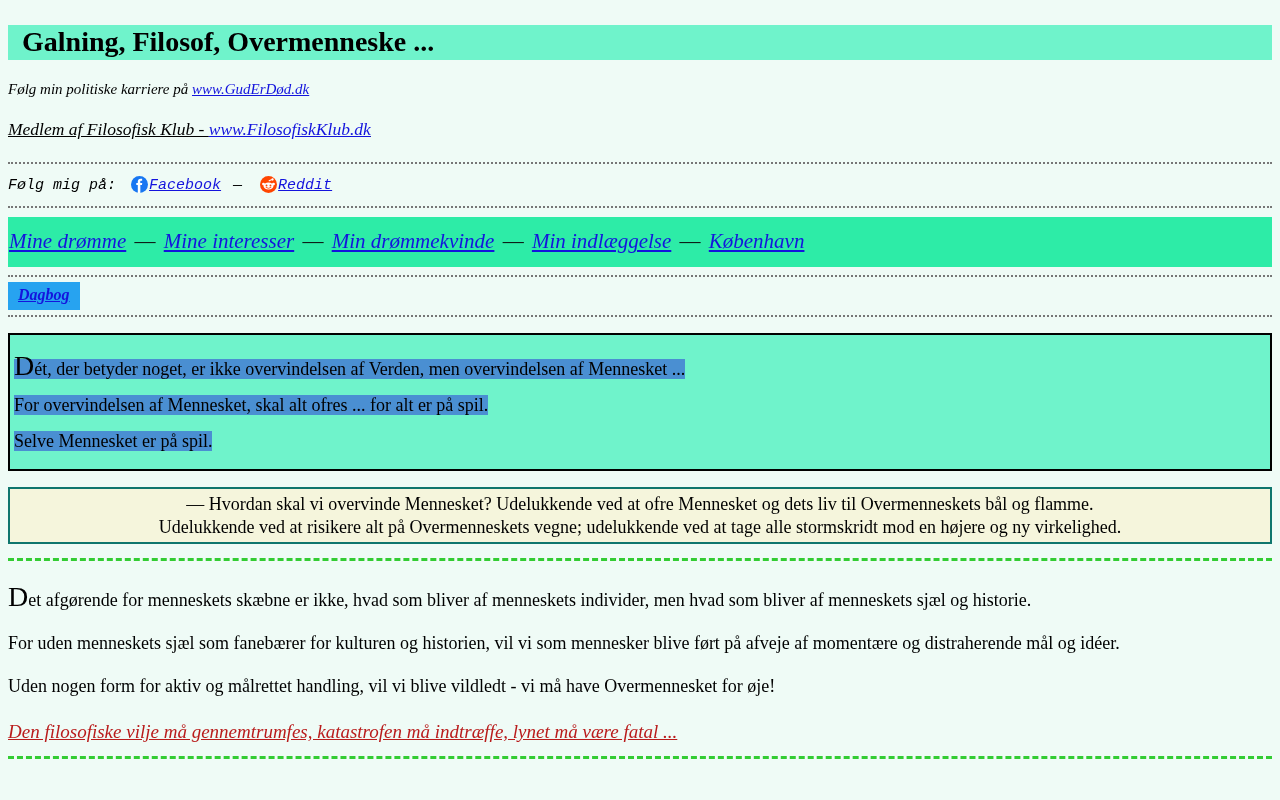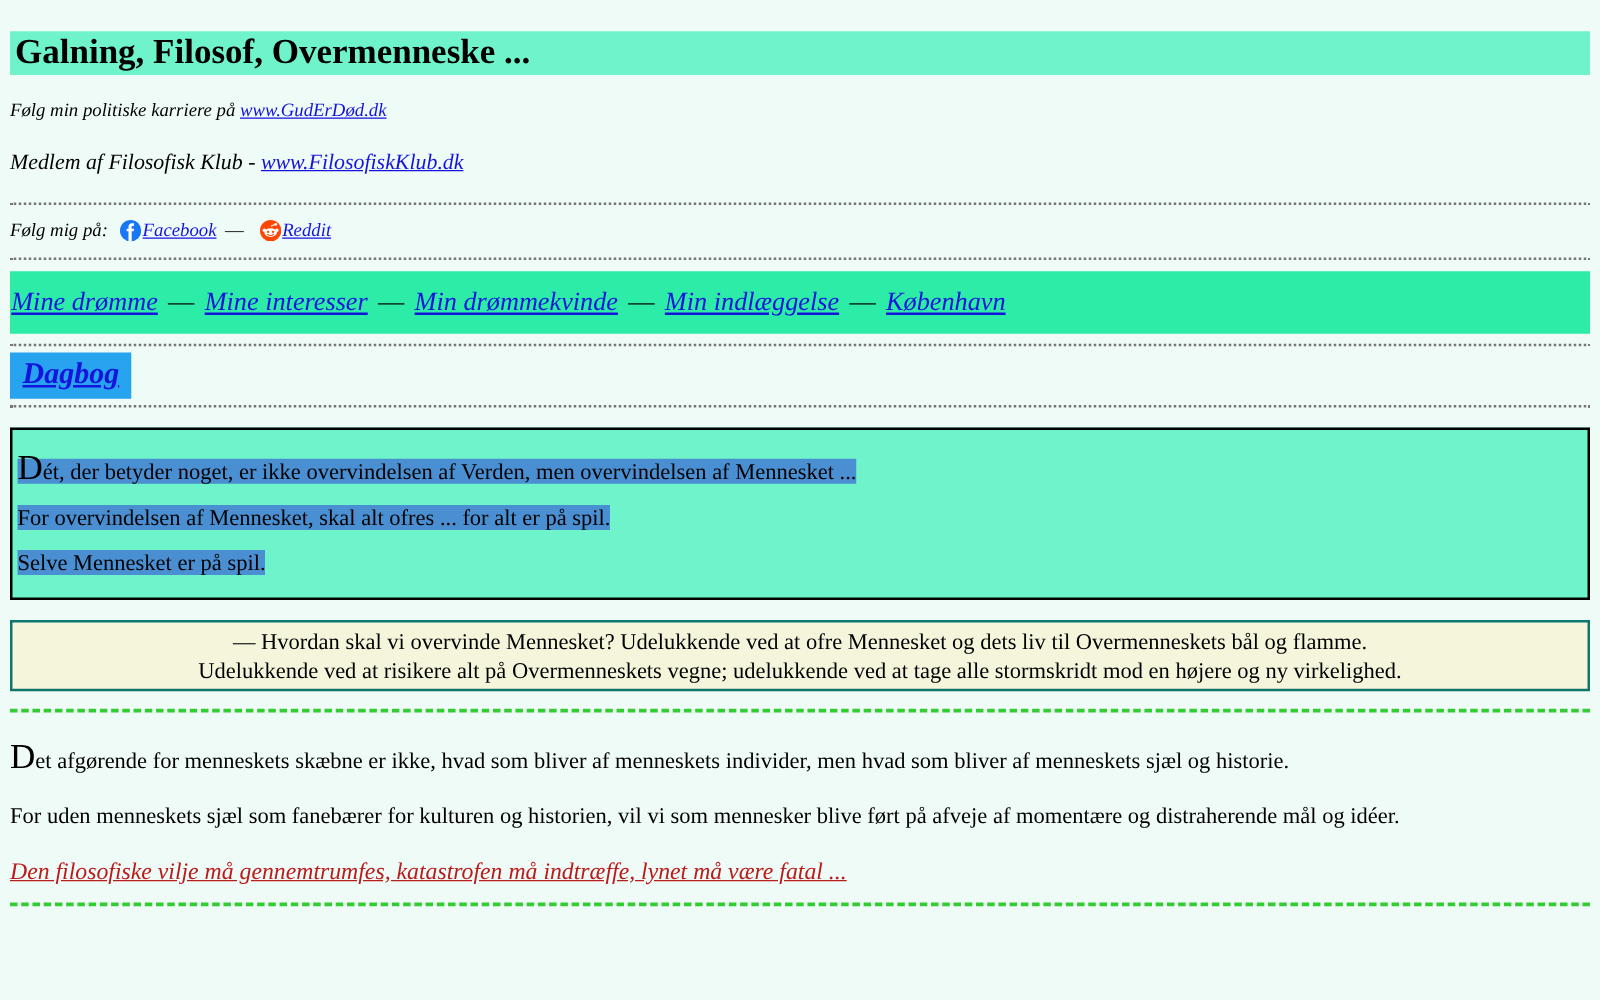--- a/index.html
+++ b/index.html
@@ -12,41 +12,41 @@
     overflow: hidden;
   }
   .page { margin: 0 8px; }
 
   
   h1.banner {
     background: #6ff3cb;
     font-size: 28px;
     font-weight: bold;
     line-height: 1.12;
-    padding: 1px 4px 3px;
+    padding: 1px 14px 3px;
     margin: 25px 0 0;
   }
 
   
   p.lead { font-size: 15px; font-style: italic; margin: 21px 0; }
-  p.sub  { font-size: 17.5px; font-style: italic; margin: 21px 0 0; }
+  p.sub  { font-size: 17.5px; font-style: italic; margin: 21px 0 0; text-decoration: underline; }
 
   a { color: #1414dd; }
   a.plain-link { font-style: italic; }
 
   
   hr.dotted {
     border: none; height: 0;
     border-top: 2px dotted #767676;
     margin: 22px 0 0;
   }
   hr.dotted.tight { margin: 11px 0 0; }
 
   
-  p.social { font-size: 15px; font-style: italic; margin: 12px 0; }
+  p.social { font-size: 15px; font-style: italic; margin: 12px 0; font-family: Liberation Mono, monospace; }
   .social a { text-decoration: none; }
   .social a .lbl { text-decoration: underline; }
   .icon { display: inline-block; vertical-align: -4px; margin: 0 1px 0 6px; }
   .icon svg { display: block; }
   .dash-sep { font-style: normal; color: #0b0b0b; padding: 0 3px; }
 
   
   .navbar {
     background: #2deca7;
     margin: 9px 0 0;
@@ -55,21 +55,21 @@
     font-style: italic;
   }
   .navbar .dash-sep { font-size: 21px; }
 
   
   .diary-wrap { margin: 5px 0; }
   a.diary-link {
     display: inline-block;
     background: #27a3f0;
     padding: 4px 10px 6px;
-    font-size: 24px;
+    font-size: 16px;
     font-weight: bold;
     font-style: italic;
     color: #1414dd;
   }
   hr.dotted.before-diary { margin: 8px 0 0; }
   hr.dotted.after-diary  { margin: 5px 0 0; }
 
   
   .quote-box {
     background: #6ff3cb;
@@ -172,18 +172,19 @@
   <div class="manifesto-box">
     <span class="line">— Hvordan skal vi overvinde Mennesket? Udelukkende ved at ofre Mennesket og dets liv til Overmenneskets bål og flamme.</span>
     <span class="line">Udelukkende ved at risikere alt på Overmenneskets vegne; udelukkende ved at tage alle stormskridt mod en højere og ny virkelighed.</span>
   </div>
 
   <hr class="green">
 
   <div class="bodytext">
     <p><span class="cap">D</span><span>et afgørende for menneskets skæbne er ikke, hvad som bliver af menneskets individer, men hvad som bliver af menneskets sjæl og historie.</span></p>
     <p>For uden menneskets sjæl som fanebærer for kulturen og historien, vil vi som mennesker blive ført på afveje af momentære og distraherende mål og idéer.</p>
+    <p>Uden nogen form for aktiv og målrettet handling, vil vi blive vildledt - vi må have Overmennesket for øje!</p>
     <p class="footer-link-wrap"><a href="#" class="footer-link">Den filosofiske vilje må gennemtrumfes, katastrofen må indtræffe, lynet må være fatal ...</a></p>
   </div>
 
   <hr class="green bottom">
 
 </div>
 
 </body></html>

